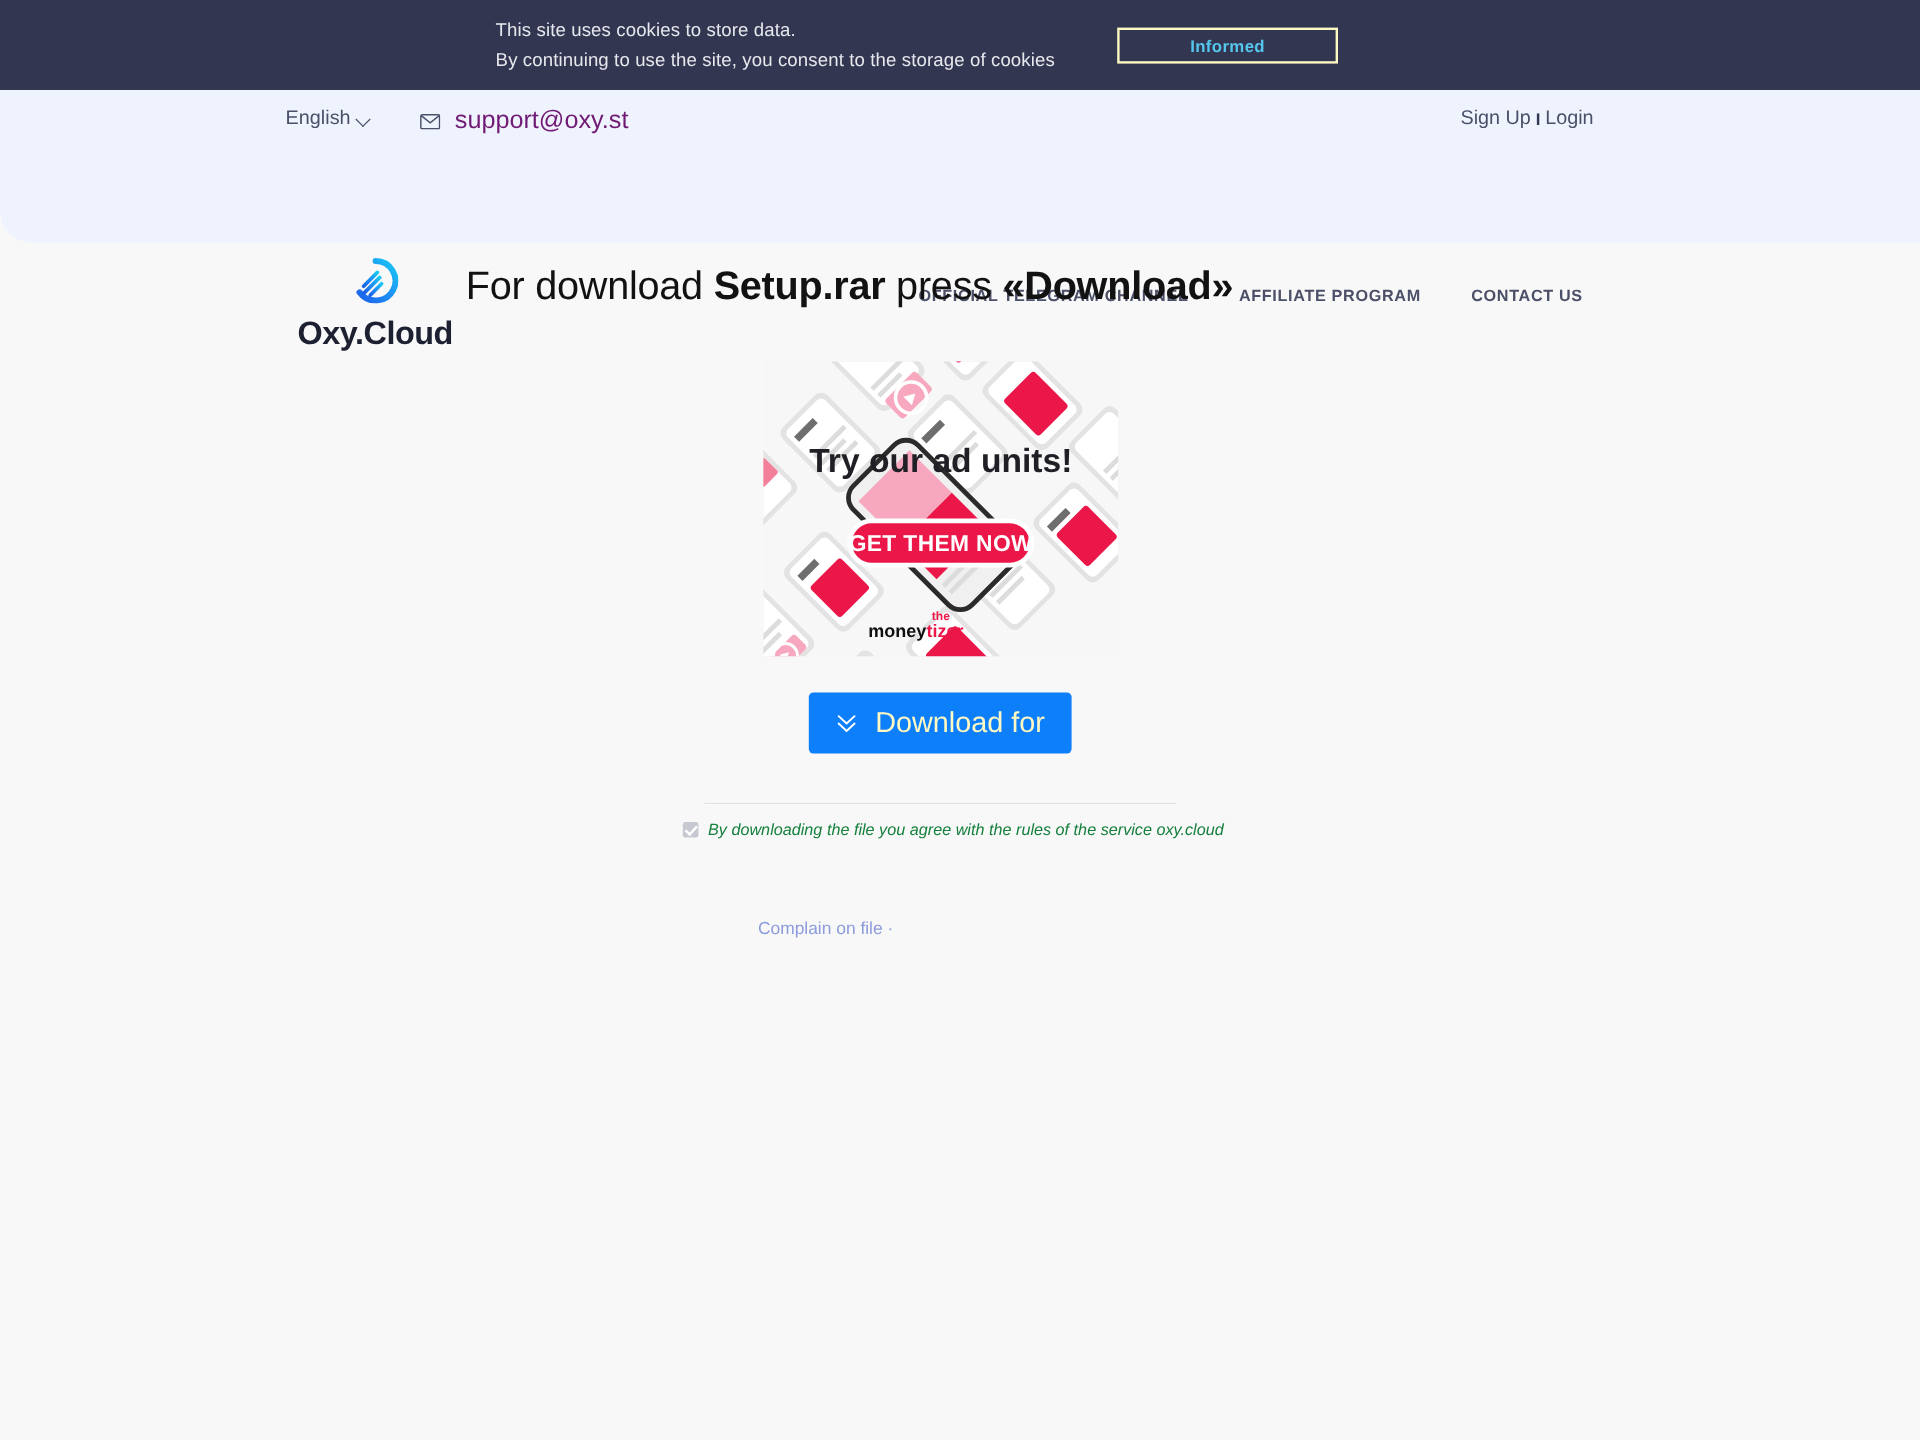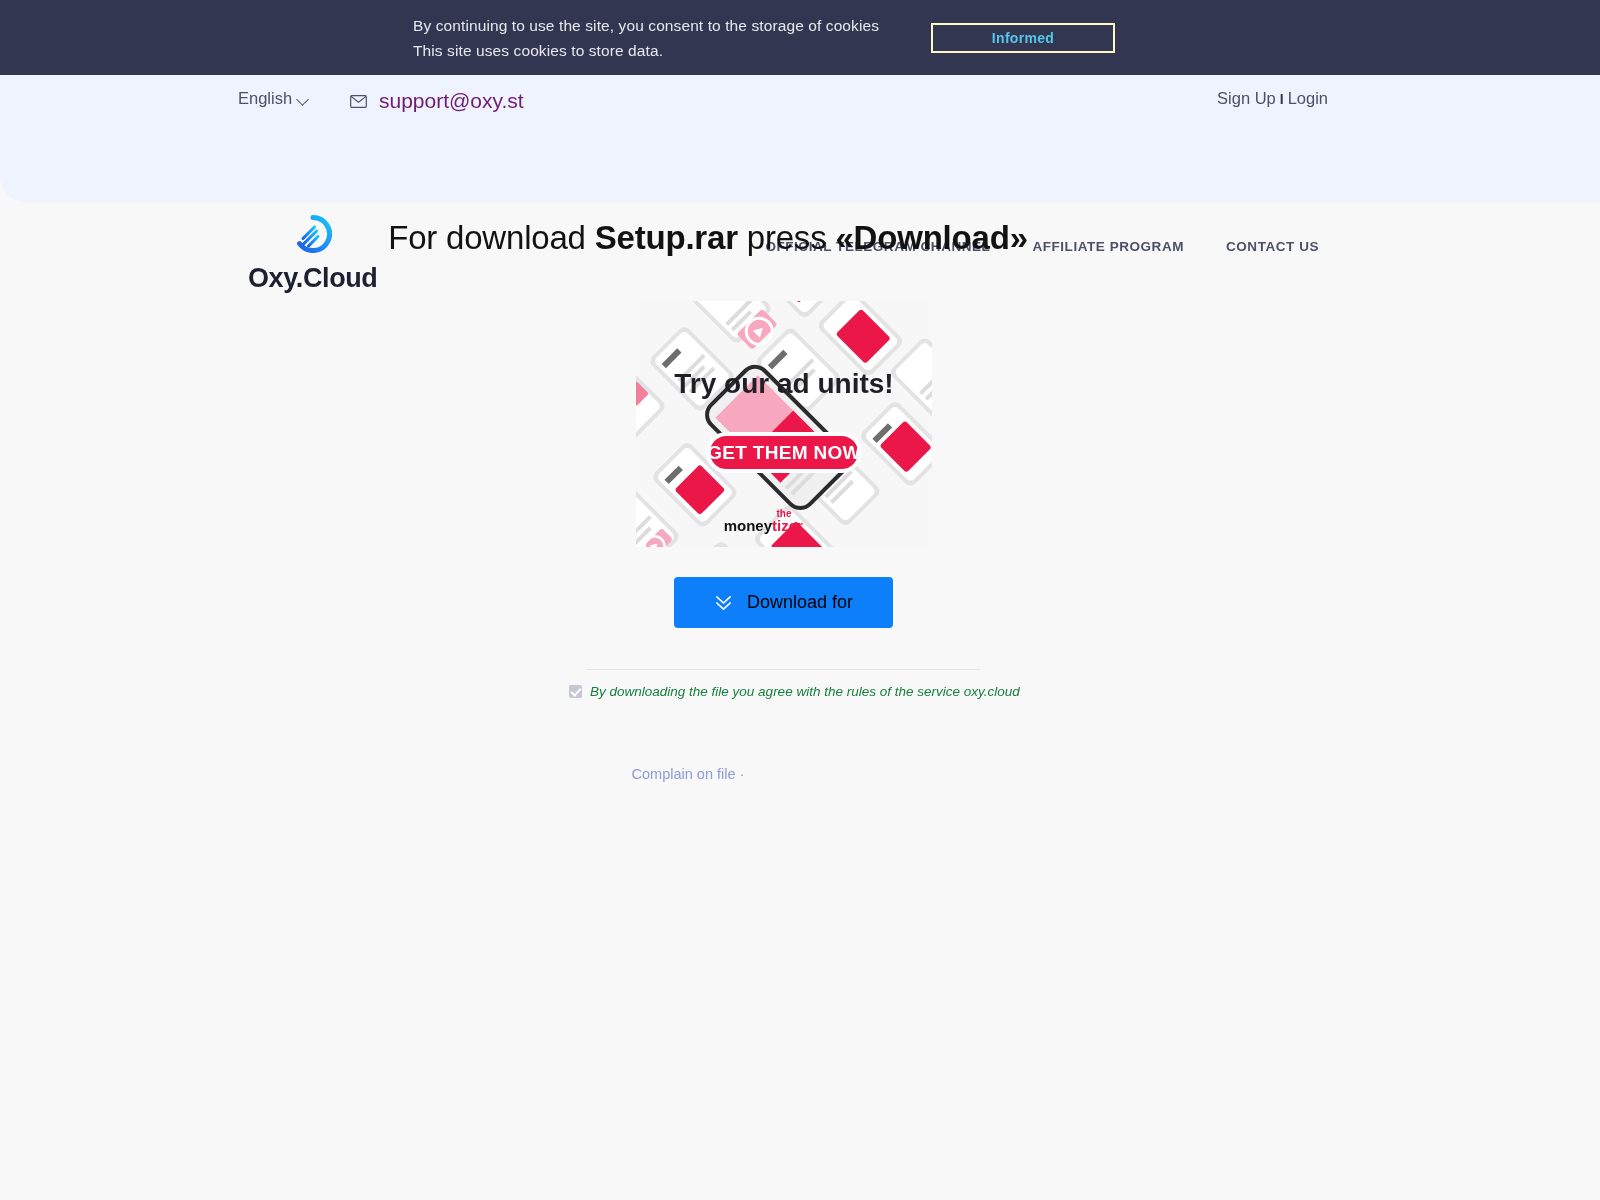--- a/index.html
+++ b/index.html
@@ -115,23 +115,23 @@
     overflow: hidden;
     cursor: pointer;
   }
   .ad-banner svg { display: block; }
 
   .dl-btn {
     position: absolute; left: 674px; top: 577px;
     width: 219px; height: 51px;
     background: #0d7ffb;
     border: none; border-radius: 4px;
-    color: #000000;
+    color: #fef9c3;
     font-family: "Liberation Sans", sans-serif;
-    font-size: 18px;
+    font-size: 24px;
     display: flex; align-items: center; justify-content: center; gap: 14px;
     cursor: pointer;
   }
   .dbl-chev { width: 19px; height: 19px; flex: none; }
 
   .divider {
     position: absolute; left: 587px; top: 669px;
     width: 393px; height: 1px; background: #e4e4e4;
   }
 
@@ -158,22 +158,22 @@
     text-align: center;
     font-size: 14.5px; color: #8c9bdb;
     text-decoration: none; cursor: pointer;
   }
 </style>
 </head>
 <body>
 
 <div class="cookie-bar">
   <div class="cookie-text">
+    <div>This site uses cookies to store data.</div>
     <div>By continuing to use the site, you consent to the storage of cookies</div>
-    <div>This site uses cookies to store data.</div>
   </div>
   <button class="informed-btn">Informed</button>
 </div>
 
 <header class="site-header">
 
   <div class="topbar">
 
     <div class="lang">
       <span>English</span>

